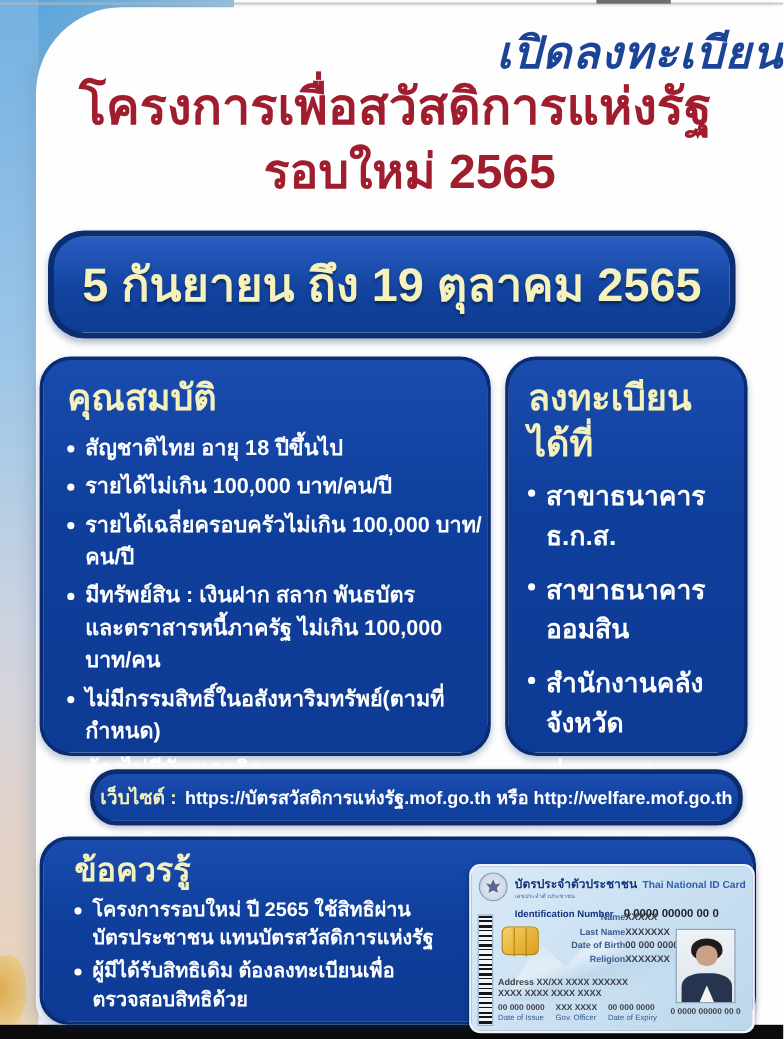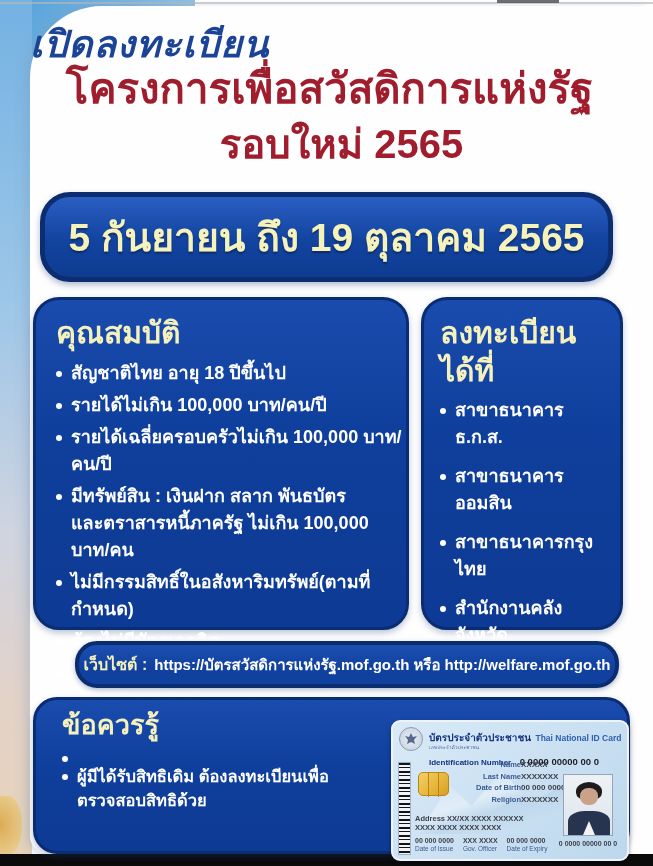--- a/index.html
+++ b/index.html
@@ -18,21 +18,21 @@
     background:radial-gradient(ellipse at left center,#dcab52 0%,#e7c887 70%,#eed9a8 100%);
     border-radius:0 60% 55% 0/0 50% 50% 0;}
   .top-hairline{position:absolute;left:0;top:2px;width:653px;height:2px;background:#b9b9b9;opacity:.65;}
   .top-dark-segment{position:absolute;left:497px;top:0;width:62px;height:3px;background:#4a4a4a;opacity:.8;}
   .white-card{position:absolute;left:30px;top:6px;width:623px;height:848px;background:#fefefe;
     border-top-left-radius:72px;border-bottom-left-radius:18px;
     box-shadow:-6px 0 10px rgba(120,150,180,0.25);}
   .bottom-bar{position:absolute;left:0;top:854px;width:653px;height:12px;background:#0b0b0b;}
 
   
-  .script-title{position:absolute;left:30px;top:14px;width:623px;text-align:left;
+  .script-title{position:absolute;left:30px;top:14px;width:623px;text-align:right;
     font-size:37px;font-weight:bold;font-style:italic;color:#1b4396;letter-spacing:1px;}
   .title-line1{position:absolute;left:18px;top:64px;width:623px;text-align:center;
     font-size:42px;line-height:1.2;font-weight:800;color:#a01d2e;white-space:nowrap;}
   .title-line2{position:absolute;left:30px;top:120px;width:623px;text-align:center;
     font-size:40px;line-height:1.2;font-weight:800;color:#a01d2e;}
 
   
   .date-banner{position:absolute;left:40px;top:192px;width:573px;height:90px;
     background:linear-gradient(to bottom,#2a5ec2 0%,#12439f 55%,#0e3c92 100%);
     border:5px solid #0c2d70;border-radius:30px;
@@ -46,21 +46,21 @@
     border:3px solid #0a2c72;border-radius:26px;color:#ffffff;
     box-shadow:0 3px 6px rgba(30,60,120,.3);}
   .panel-left{left:33px;top:297px;width:376px;height:333px;padding:14px 0 10px 20px;}
   .panel-right{left:421px;top:297px;width:202px;height:333px;padding:14px 10px 10px 16px;}
   .panel-title{font-size:30px;font-weight:800;color:#f4f1bc;margin-bottom:8px;line-height:1.25;}
   .blist{list-style:none;margin:0;padding:0;}
   .blist li{display:flex;gap:9px;margin-bottom:5px;}
   .panel-right .blist li{margin-bottom:12px;}
   .dot{flex:0 0 auto;width:6px;height:6px;border-radius:50%;background:#ffffff;margin-top:11px;}
   .blines{font-size:18px;line-height:1.5;font-weight:600;}
-  .panel-right .blines{font-size:18px;}
+  .panel-right .blines{font-size:22px;}
 
   
   .web-bar{position:absolute;left:75px;top:641px;width:544px;height:47px;
     background:linear-gradient(to bottom,#1c4fb2 0%,#11419f 60%);
     border:4px solid #0b2c6e;border-radius:22px;
     display:flex;align-items:center;justify-content:center;gap:7px;white-space:nowrap;
     box-shadow:0 2px 5px rgba(30,60,120,.35);}
   .web-label{font-size:16px;font-weight:800;color:#f4f1bc;}
   .web-urls{font-size:15px;font-weight:600;color:#ffffff;}
 
@@ -198,24 +198,20 @@
       <li>
           <span class="dot"></span>
         <div class="blines">สาขาธนาคาร ธ.ก.ส.</div>
         </li>
       <li>
           <span class="dot"></span>
         <div class="blines">สาขาธนาคารออมสิน</div>
         </li>
       <li>
           <span class="dot"></span>
-        <div class="blines">สาขาธนาคารกรุงไทย</div>
-        </li>
-      <li>
-          <span class="dot"></span>
         <div class="blines">สำนักงานคลังจังหวัด</div>
         </li>
       <li>
           <span class="dot"></span>
         <div class="blines">ที่ว่าการอำเภอ</div>
         </li>
       <li>
           <span class="dot"></span>
         <div class="blines">สำนักงานเขต กทม.</div>
         </li>
@@ -230,20 +226,24 @@
     <span class="web-label">เว็บไซต์ :</span>
     <span class="web-urls">https://บัตรสวัสดิการแห่งรัฐ.mof.go.th หรือ http://welfare.mof.go.th</span>
   </div>
 
   <div class="bottom-panel">
     <div class="notes">
       <div class="notes-title">ข้อควรรู้</div>
       <ul class="blist">
         <li>
             <span class="dot"></span>
+          <div class="blines">
+            <div>โครงการรอบใหม่ ปี 2565 ใช้สิทธิผ่าน</div>
+            <div>บัตรประชาชน แทนบัตรสวัสดิการแห่งรัฐ</div>
+          </div>
           </li>
         <li>
             <span class="dot"></span>
           <div class="blines">
             <div>ผู้มีได้รับสิทธิเดิม ต้องลงทะเบียนเพื่อ</div>
             <div>ตรวจสอบสิทธิด้วย</div>
           </div>
           </li>
       </ul>
     </div>

